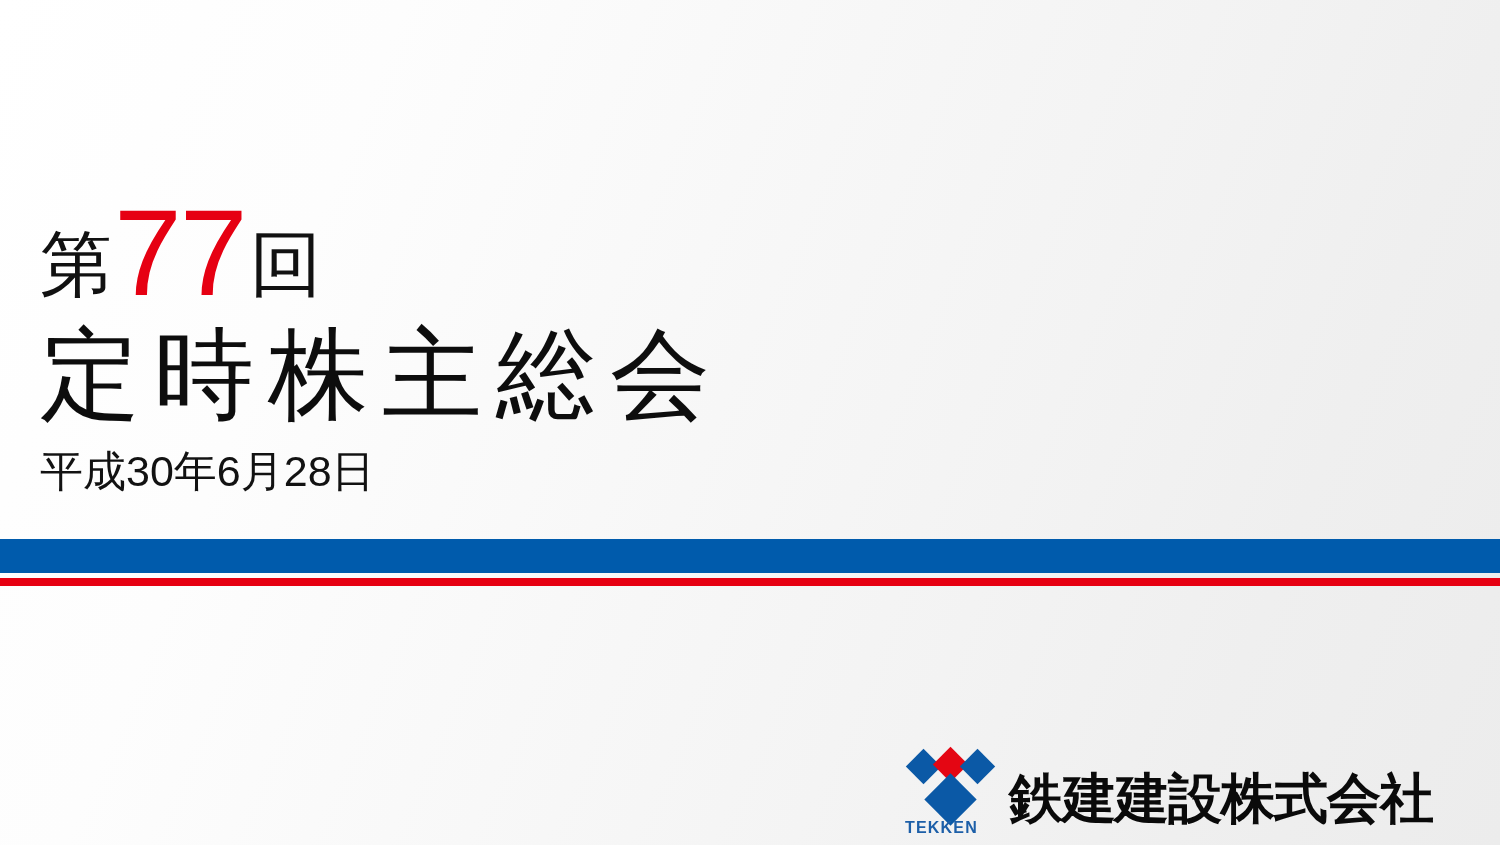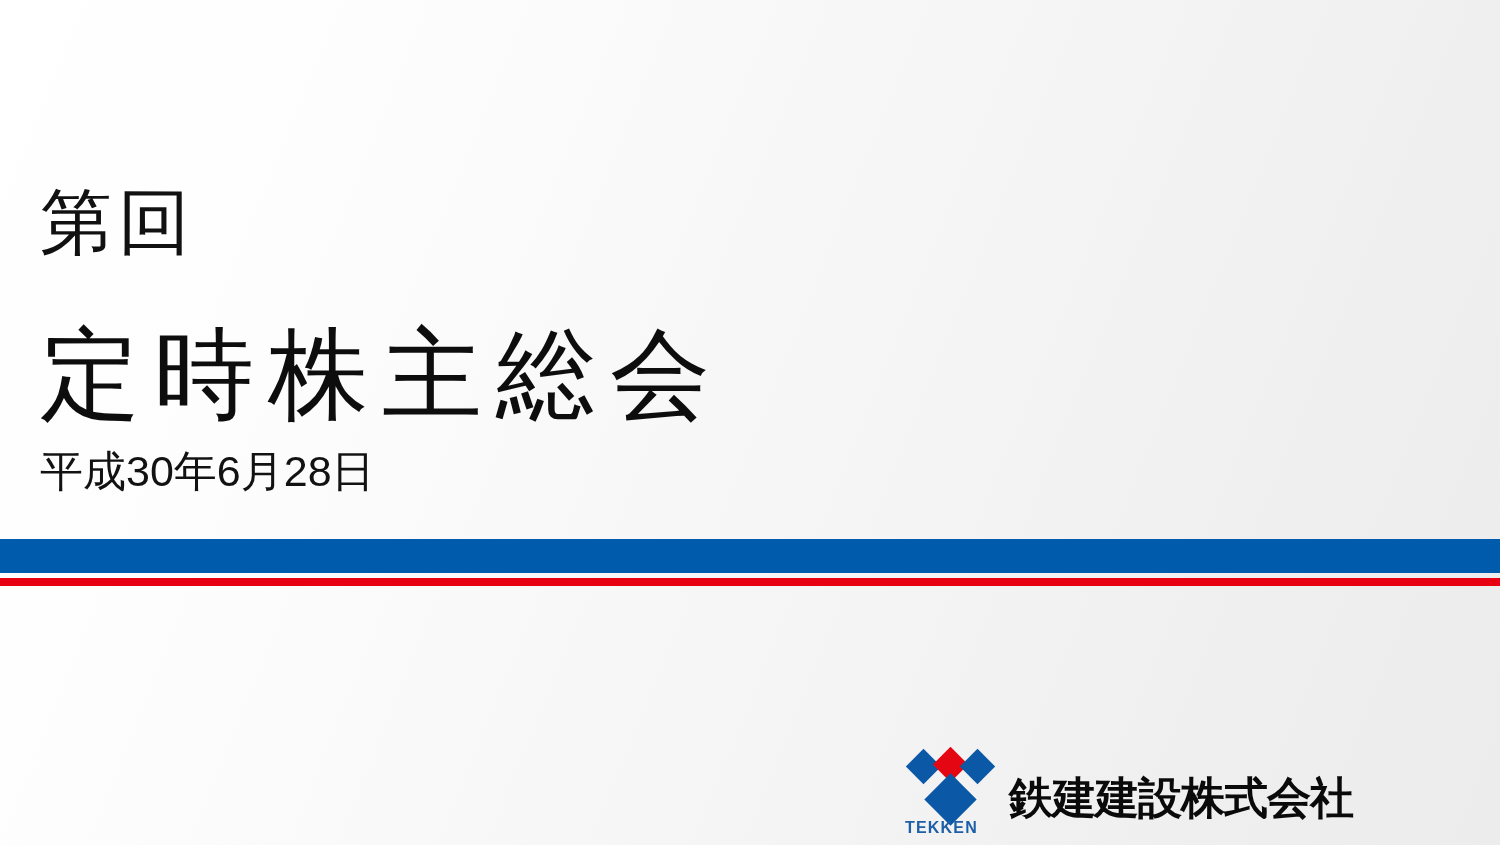--- a/index.html
+++ b/index.html
@@ -147,39 +147,40 @@
     top: 72px;
     width: 92px;
     font-size: 16px;
     font-weight: bold;
     letter-spacing: 1.2px;
     color: #1D5FA8;
     line-height: 1;
   }
   .logo-name {
     margin-left: 12px;
-    font-size: 44px;
+    font-size: 54px;
     line-height: 1;
     font-weight: bold;
     color: #0a0a0a;
     letter-spacing: -1px;
     white-space: nowrap;
     position: relative;
     top: 4px;
   }
 </style>
 </head>
 <body>
 
 <div class="slide">
 
   <div class="title-block">
 
     <div class="kaisu-line">
       <span class="kaisu-dai">第</span>
+      <span class="kaisu-num">77</span>
       <span class="kaisu-kai">回</span>
     </div>
 
     <div class="main-title">定時株主総会</div>
 
     <div class="date-line">平成30年6月28日</div>
 
   </div>
 
   <div class="band-blue"></div>

